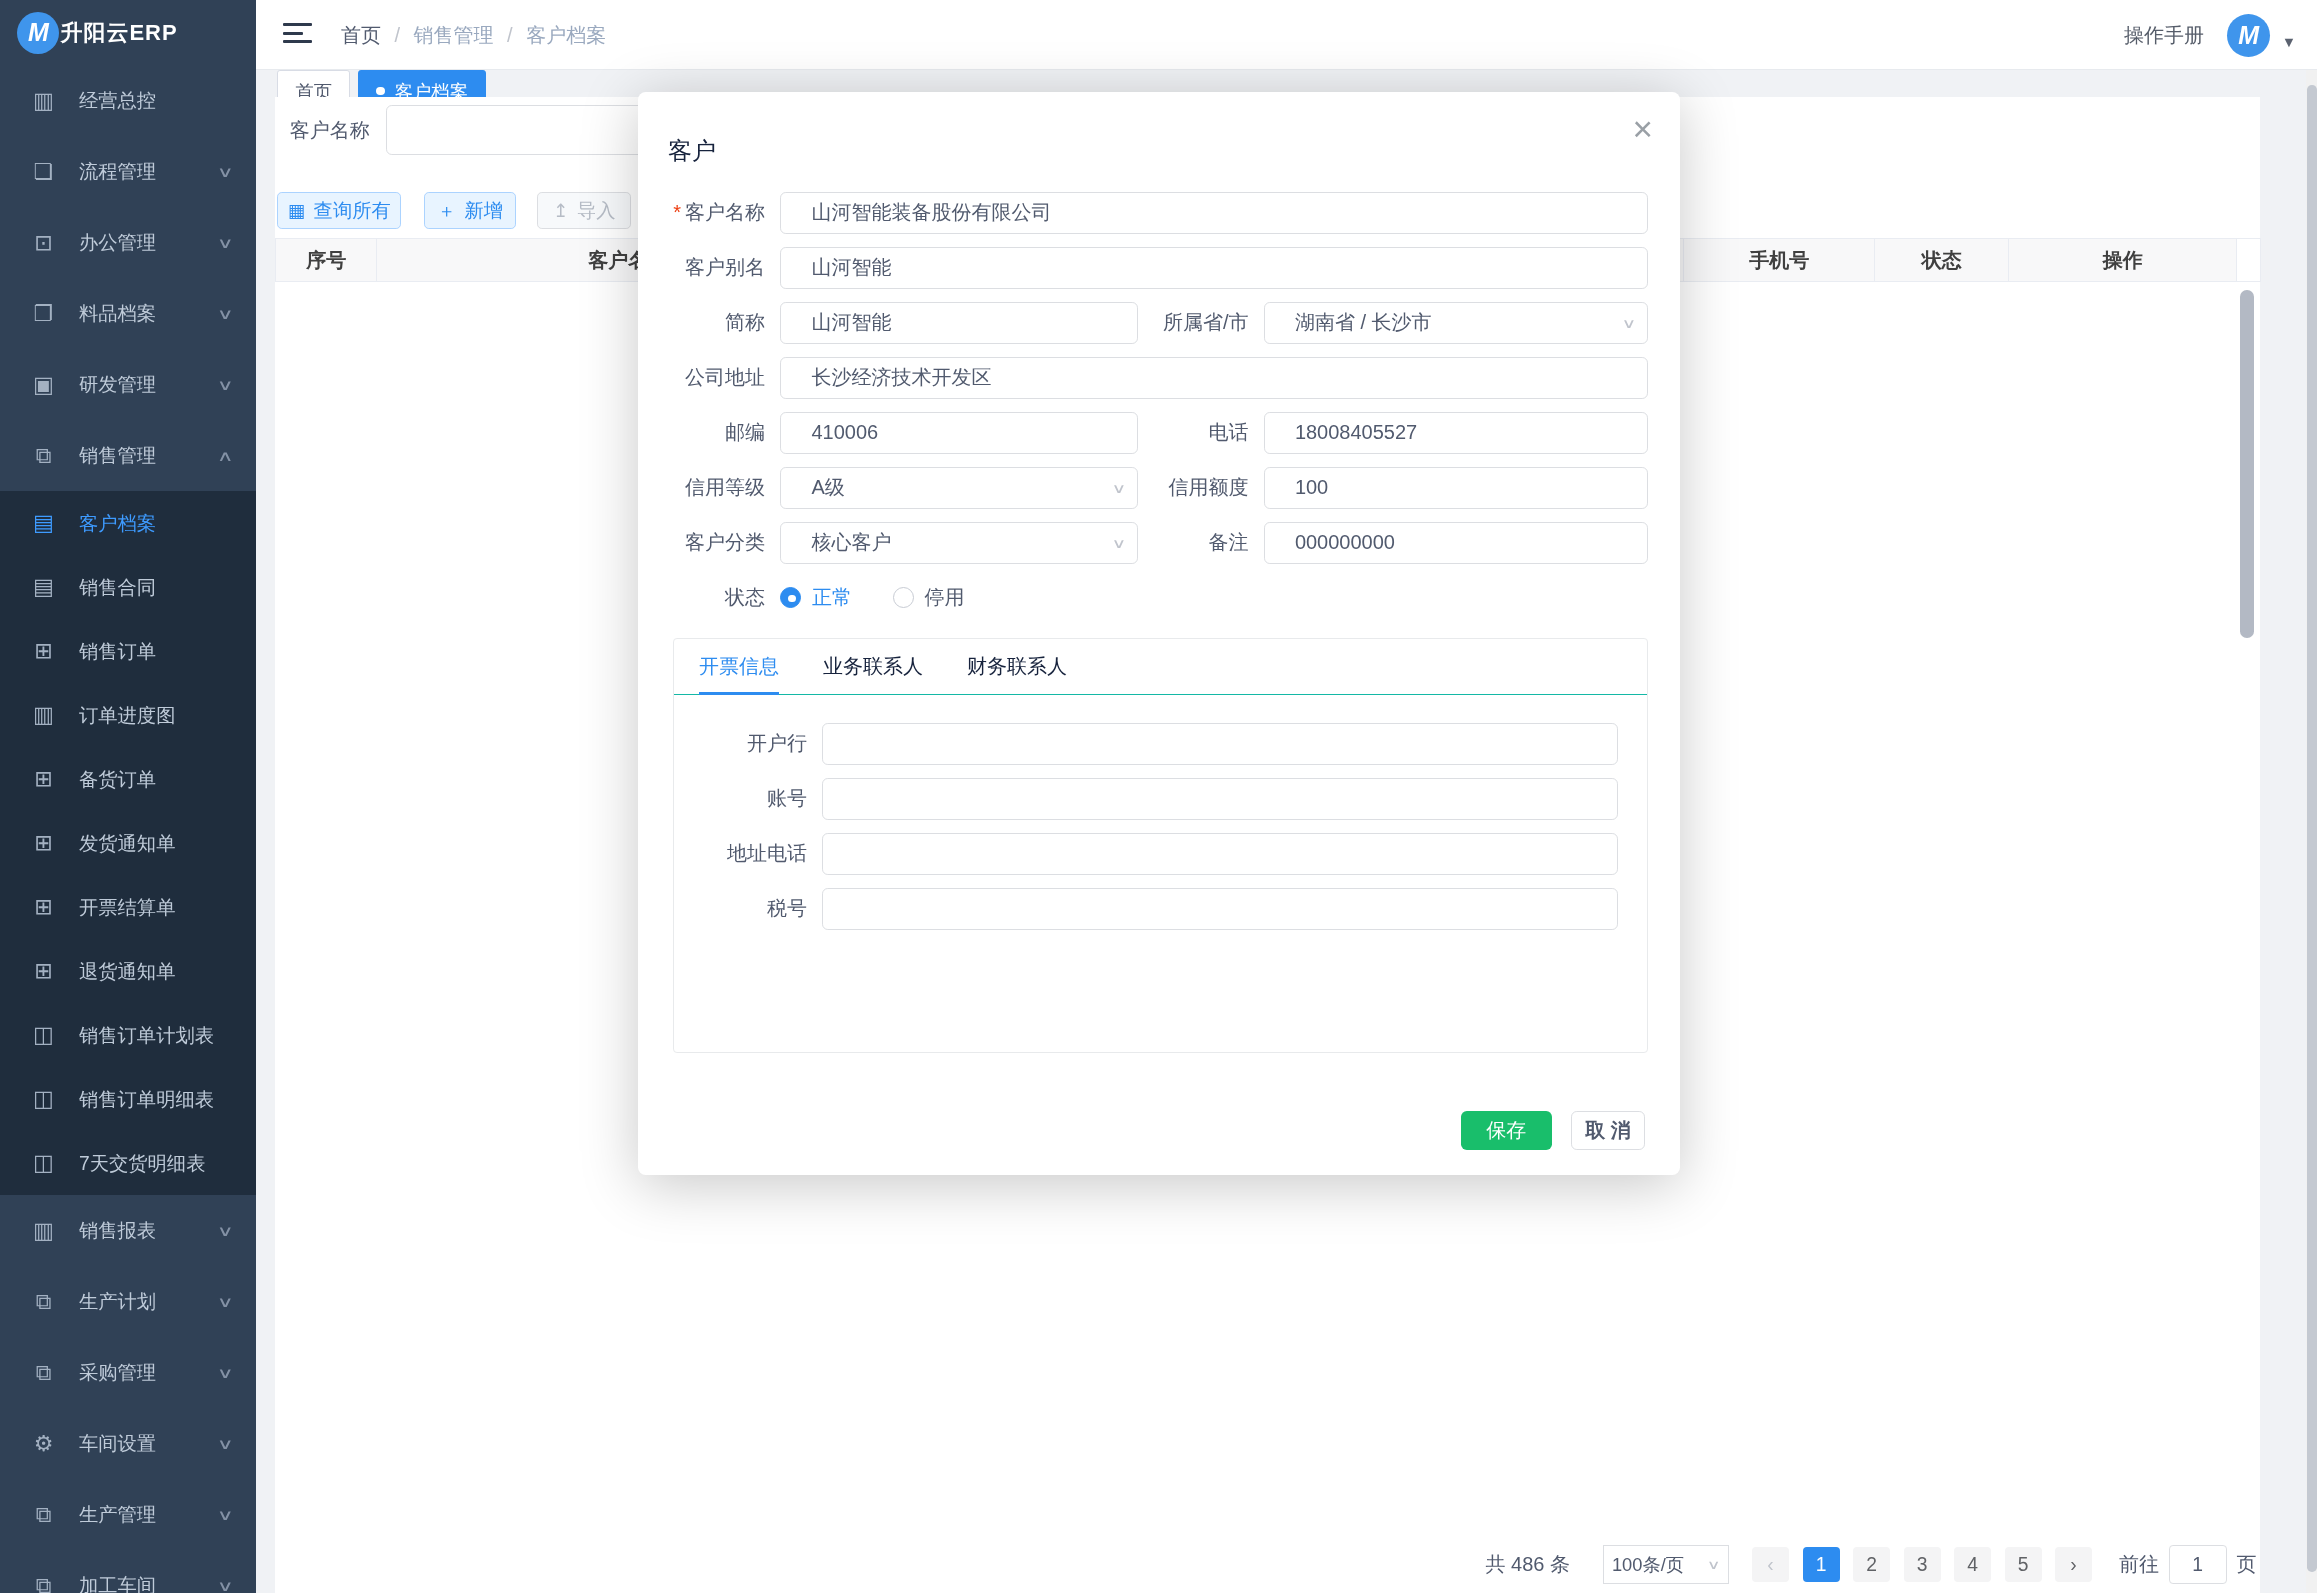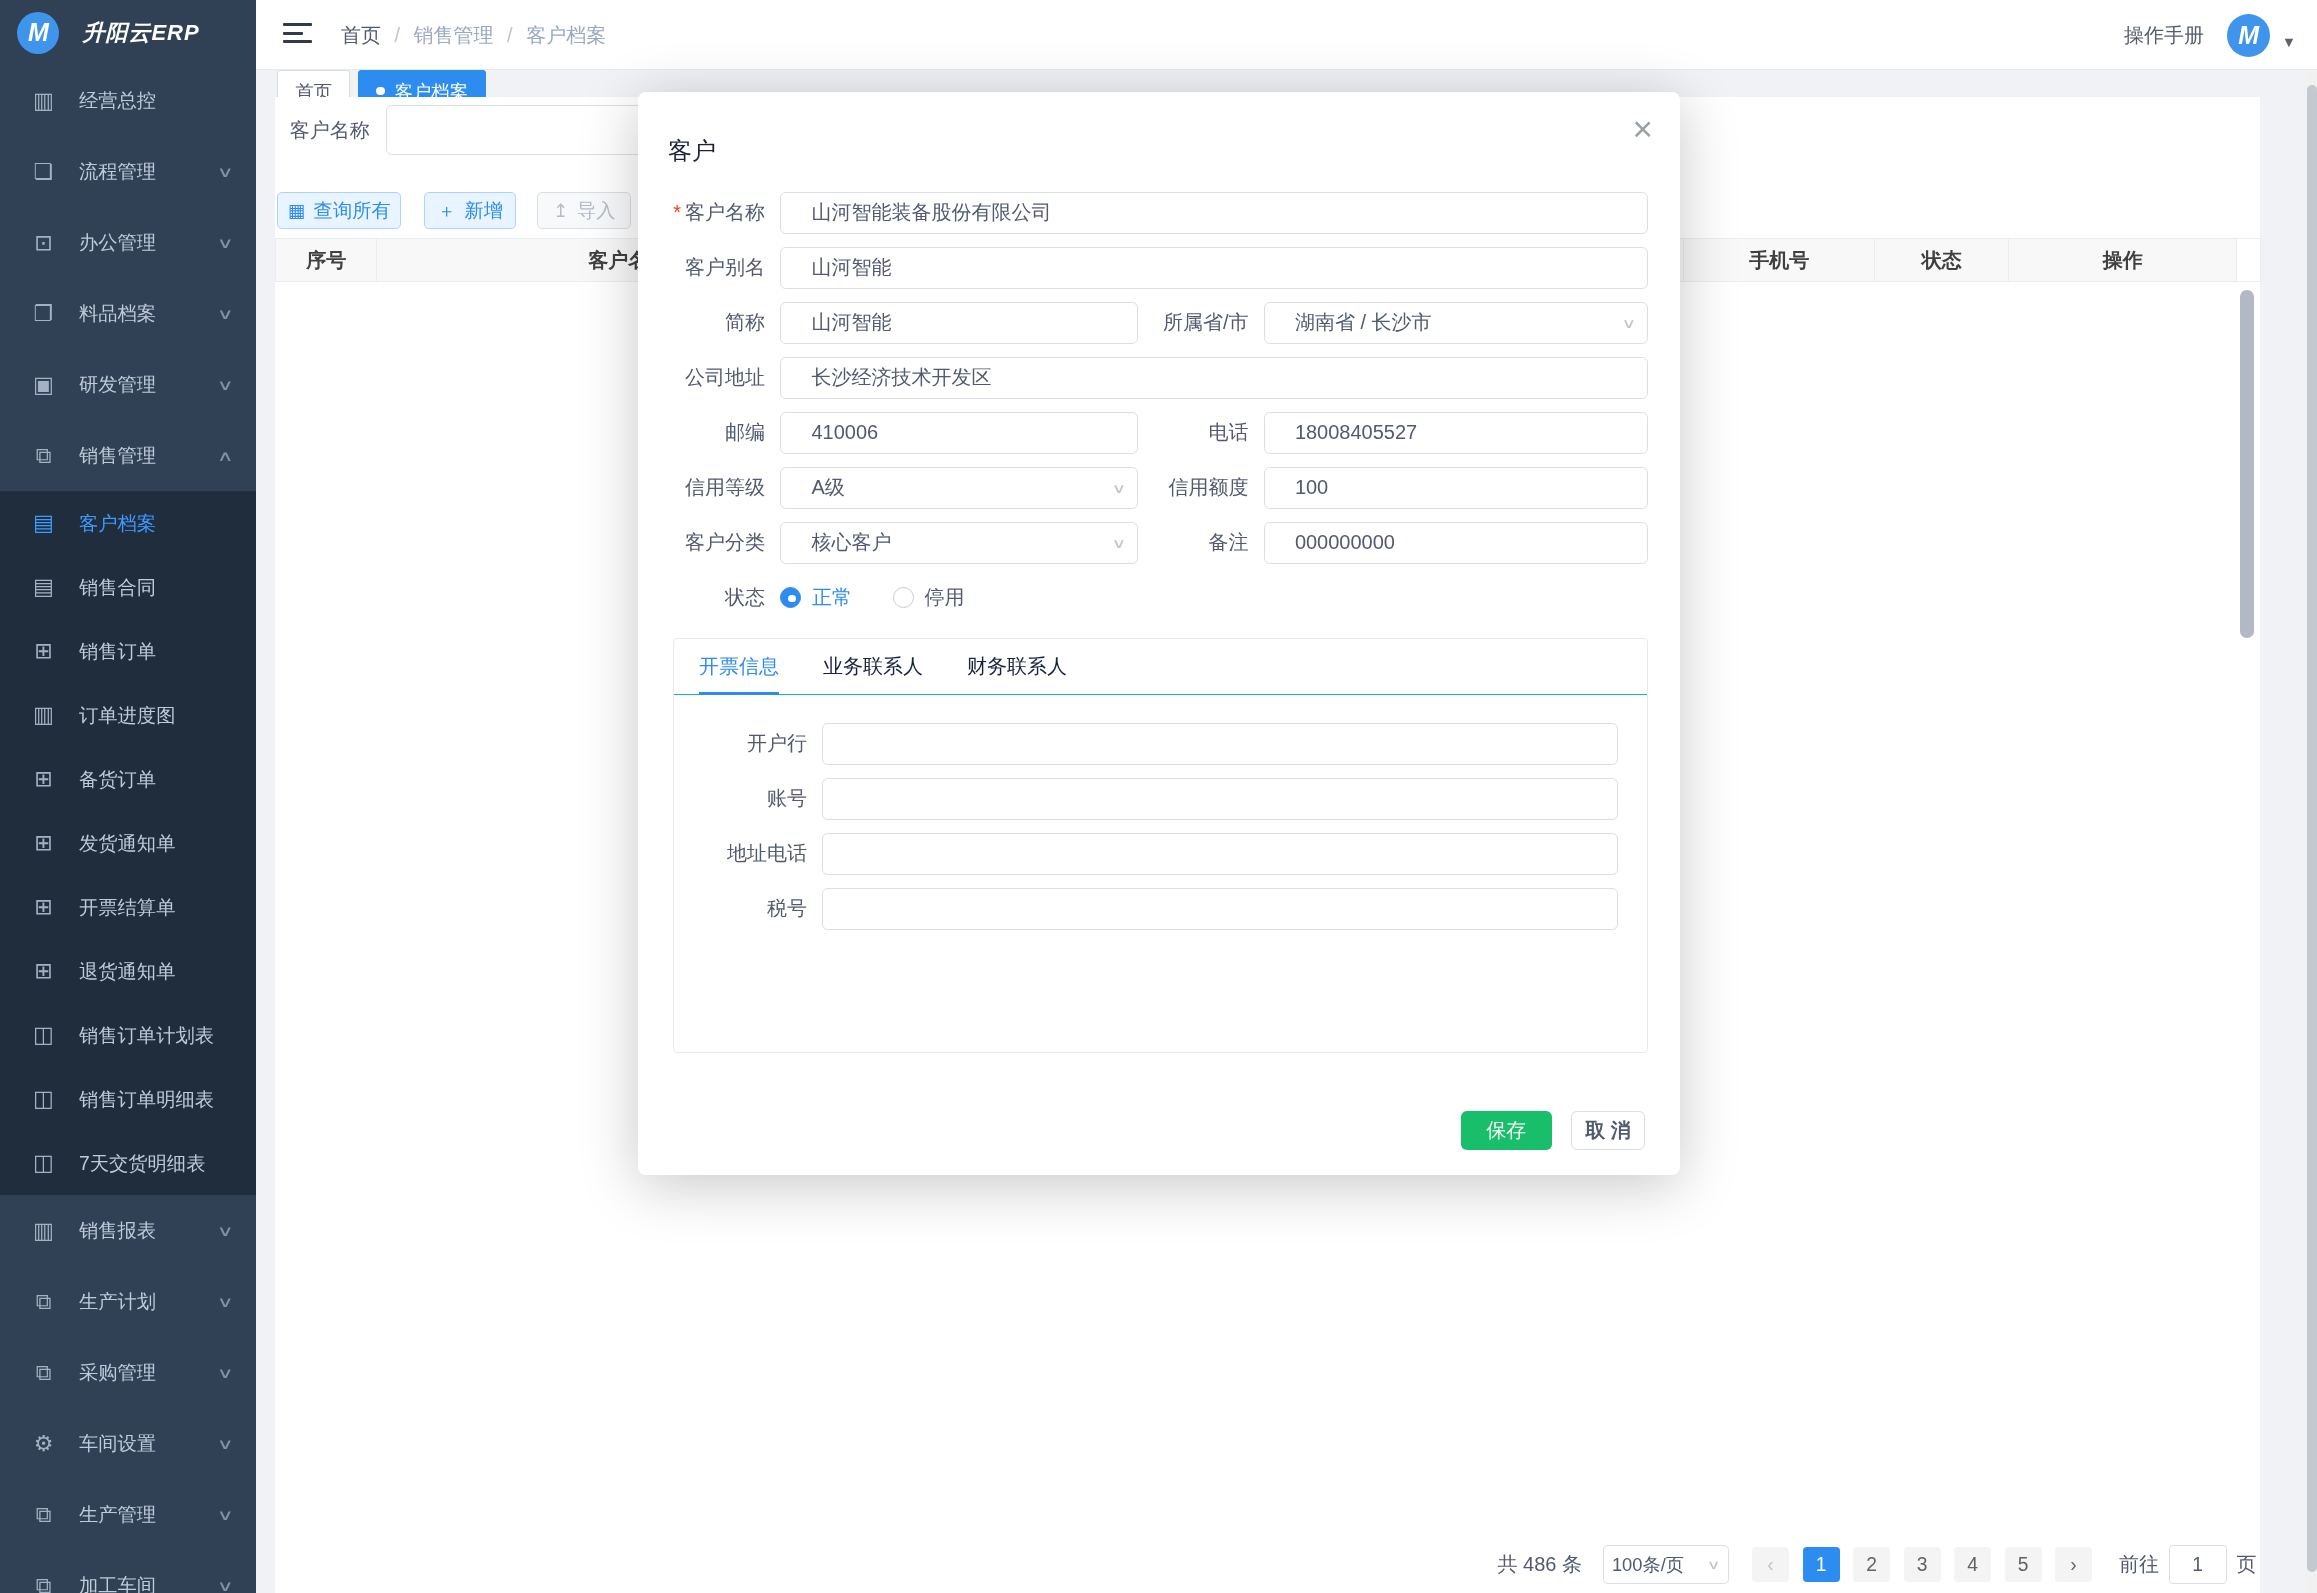--- a/index.html
+++ b/index.html
@@ -4,21 +4,21 @@
 <style>
   * { box-sizing: border-box; margin: 0; padding: 0; }
   html,body { width:2317px; height:1593px; overflow:hidden; }
   body { font-family:"Liberation Sans","DejaVu Sans",sans-serif; background:#f0f2f5; color:#515a6e; }
   #app { position:absolute; top:0; left:0; width:2317px; height:1593px; }
 
   
   .sidebar { position:absolute; left:0; top:0; width:256px; height:1593px; background:#304156; overflow:hidden; z-index:5; }
   .logo-row { height:65px; display:flex; align-items:center; padding:0 17.4px; }
   .logo-circle { width:42px; height:42px; border-radius:50%; background:#3f95ec; color:#fff; font-weight:bold; font-style:italic; font-size:25px; display:flex; align-items:center; justify-content:center; }
-  .logo-title { color:#ffffff; font-size:22px; font-weight:bold; margin-left:23px; letter-spacing:1px;font-style:italic; }
+  .logo-title { color:#ffffff; font-size:22px; font-weight:bold; margin-left:1px; letter-spacing:1px; }
   .side-item { position:relative; height:71px; display:flex; align-items:center; padding:0 27px 0 29px; cursor:pointer; color:#bfcbd9; }
   .side-sub .side-item { height:64px; }
   .side-sub { background:#1f2d3d; }
   .s-icon { width:29px; font-size:22px; color:#a3b1c2; text-align:center; flex:none; }
   .s-label { font-size:19.3px; margin-left:21px; white-space:nowrap; }
   .s-chev { position:absolute; right:25px; font-size:14.5px; color:#8391a5; transform:scaleX(1.6); }
   .side-item.active, .side-item.active .s-icon, .side-item.active .s-label { color:#3e9bff; }
 
   
   .main { position:absolute; left:256px; top:0; width:2061px; height:1593px; }
@@ -53,21 +53,21 @@
 
   
   table.grid { position:absolute; left:0; top:141px; width:1985px; border-collapse:collapse; table-layout:fixed; }
   table.grid th { height:43px; background:#f8f8f9; color:#404040; font-size:20px; font-weight:bold; border:1px solid #e9ecf2; }
   table.grid .gutter { border-top:none; border-bottom:none; border-right:none; background:#fff !important; padding:0; }
   th.gutter { background:#f8f8f9 !important; border:1px solid #e9ecf2 !important; border-left:none !important; }
   .tbl-thumb { position:absolute; left:1965px; top:193px; width:13.5px; height:348px; border-radius:6.8px; background:#b3b9c4; z-index:2; }
 
   
   .pagination { position:absolute; right:3.9px; top:1448px; height:39px; display:flex; align-items:center; font-size:20px; color:#515a6e; }
-  .pg-select { width:126px; height:39px; border:1px solid #dcdee2; border-radius:5px; margin-left:21px; display:flex; align-items:center; justify-content:center; font-size:18.3px; color:#515a6e; position:relative; cursor:pointer; padding-right:36px; }
+  .pg-select { width:126px; height:39px; border:1px solid #dcdee2; border-radius:0; margin-left:33px; display:flex; align-items:center; justify-content:center; font-size:18.3px; color:#515a6e; position:relative; cursor:pointer; padding-right:36px; }
   .pg-select .sel-chev { position:absolute; right:9.7px; color:#c0c4cc; font-size:12.6px; transform:scaleX(1.5); }
   .pg-btn { min-width:37px; height:35px; background:#f4f4f5; border-radius:3.9px; display:flex; align-items:center; justify-content:center; margin-left:13.5px; font-size:19.3px; color:#606266; cursor:pointer; }
   .pg-prev { margin-left:23px; color:#c0c4cc; }
   .pg-btn.active { background:#2d8cf0; color:#fff; }
   .pg-goto { margin-left:27px; }
   .pg-input { width:58px; height:39px; border:1px solid #dcdee2; border-radius:3.9px; text-align:center; font-size:19.3px; color:#515a6e; margin:0 9.7px; outline:none; }
 
   .win-scrollbar { position:absolute; left:2050px; top:70px; width:11.6px; height:1523px; background:#f1f1f1; z-index:6; }
   .win-scrollbar .w-thumb { position:absolute; left:1px; top:15.4px; width:9.7px; height:1487px; border-radius:4.8px; background:#c4c9d1; }
 

